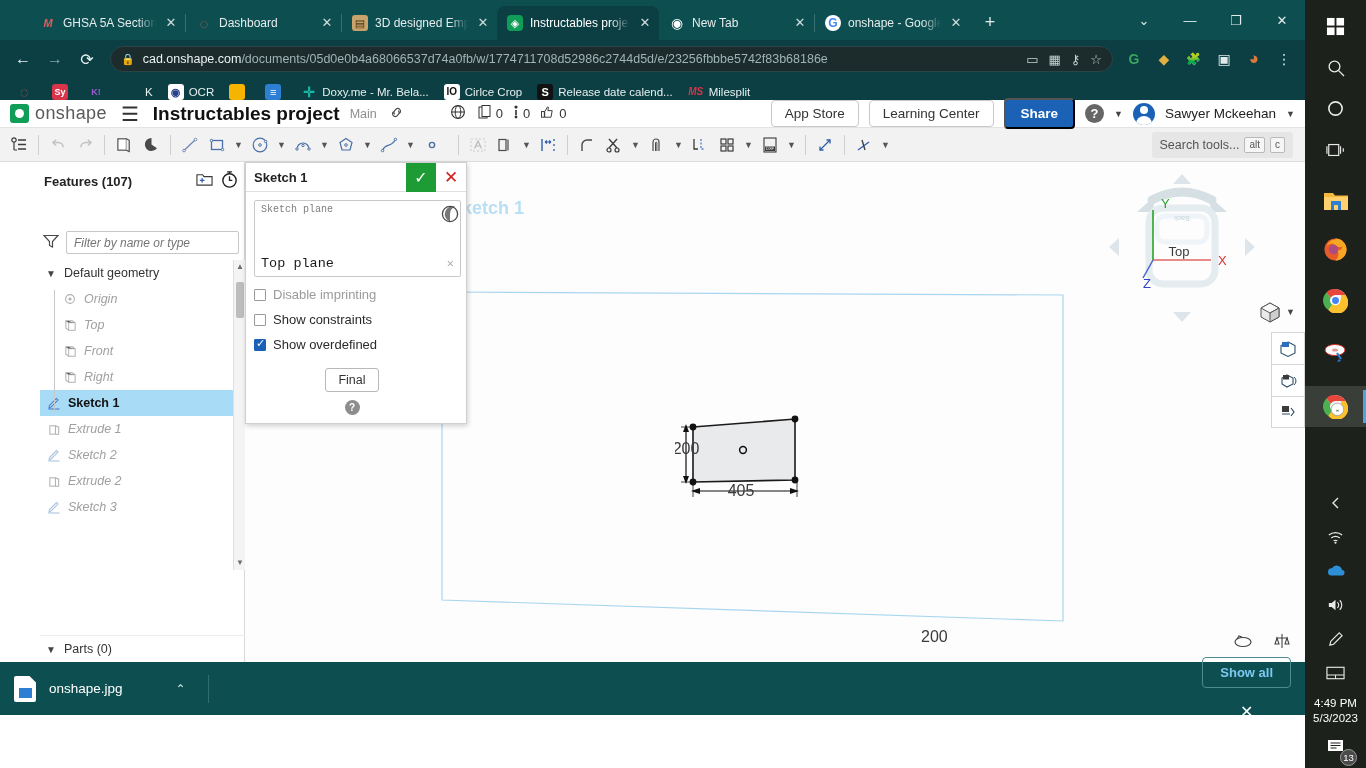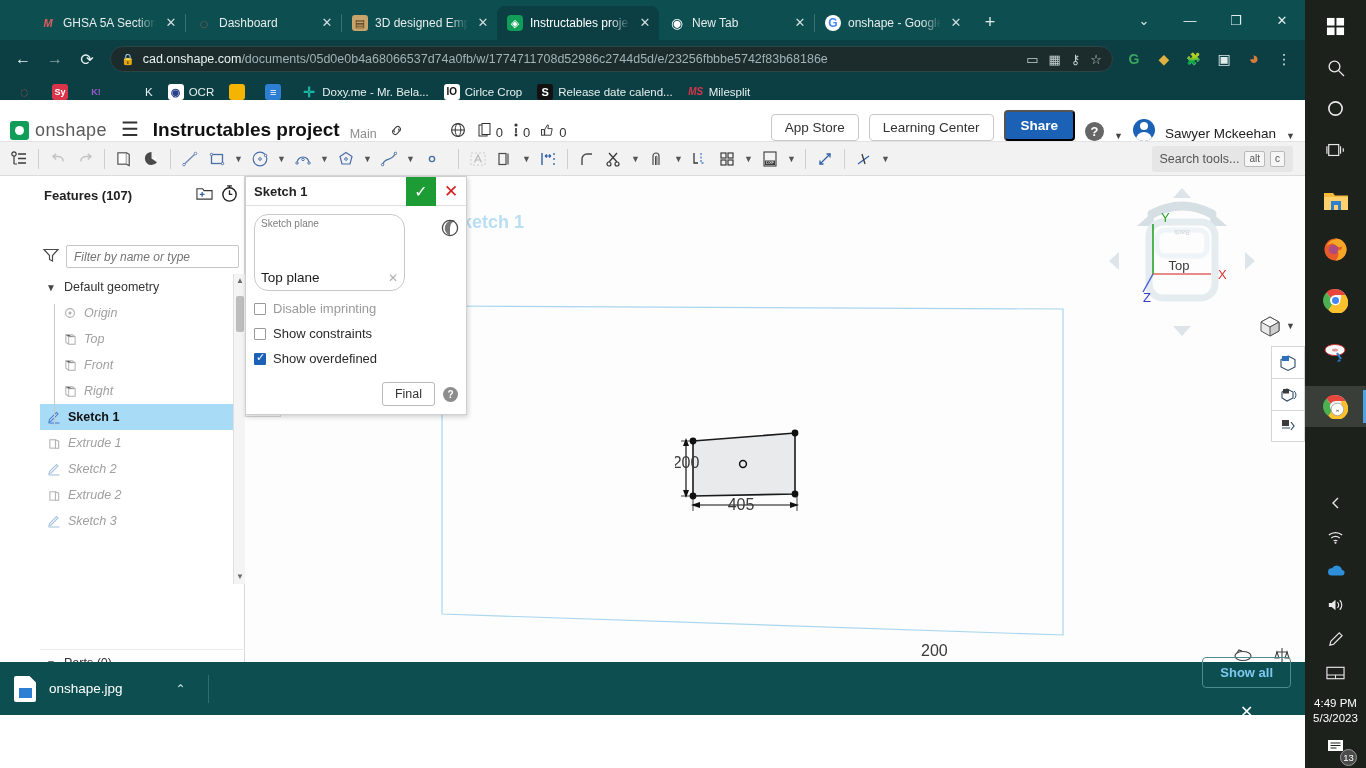--- a/index.html
+++ b/index.html
@@ -104,21 +104,21 @@
     display: flex; align-items: center; justify-content: center;
     font-size: 9px; font-weight: bold; line-height: 1;
   }
 
   
   .app {
     position: absolute; left: 0; top: 100px; width: 1305px; height: 615px;
     background: #ffffff;
   }
   .os-header {
-    height: 42px; display: flex; align-items: flex-end;
+    height: 28px; display: flex; align-items: center;
     padding: 0 10px; gap: 10px; background: #fff;
     border-bottom: 1px solid #e3e3e3;
   }
   .os-logo { display: flex; align-items: center; gap: 6px; }
   .os-logo .mark {
     width: 19px; height: 19px; background: #0f9d58; border-radius: 3px;
     position: relative;
   }
   .os-logo .mark:after {
     content: ""; position: absolute; left: 5px; top: 5px;
@@ -245,42 +245,43 @@
     display: flex; align-items: center; height: 29px;
     border-bottom: 1px solid #e0e0e0;
   }
   .sk-dialog-head .t { flex: 1 1 auto; font-size: 13px; font-weight: bold; color: #222; padding-left: 8px; }
   .sk-ok { width: 30px; height: 29px; background: #1d9b34; color: #fff;
            display: flex; align-items: center; justify-content: center; font-size: 16px; }
   .sk-cancel { width: 30px; height: 29px; color: #d32020;
            display: flex; align-items: center; justify-content: center; font-size: 17px; }
   .sk-body { padding: 8px; position: relative; }
   .sk-field {
-    border: 1px solid #c9c9c9; border-radius: 14px; padding: 3px 6px 5px 6px;
-    width: 151px;
+    border: 1px solid #c9c9c9; border-radius: 2px; padding: 3px 6px 5px 6px;
+    width: 207px;
+    font-family: Liberation Mono, monospace;
   }
   .sk-field .lbl { font-size: 10px; color: #7e7e7e; }
   .sk-field .valrow { display: flex; align-items: center; margin-top: 41px; }
   .sk-field .val { flex: 1 1 auto; font-size: 13.5px; color: #1a1a1a; }
   .sk-field .x { color: #b0b0b0; font-size: 12px; }
   .sk-clock {
     position: absolute; right: 6px; top: 12px; width: 20px; height: 20px;
     color: #4a4a4a;
   }
   .sk-check { display: flex; align-items: center; gap: 7px; margin-top: 10px; font-size: 13px; }
   .sk-check .box {
     width: 12px; height: 12px; border: 1px solid #9b9b9b; background: #fff; border-radius: 1px;
   }
   .sk-check.on .box { background: #1b62b7; border-color: #1b62b7; position: relative; }
   .sk-check.on .box:after {
     content: "✓"; position: absolute; left: 1px; top: -3px; color: #fff; font-size: 11px;
   }
   .sk-check .cl { color: #9a9a9a; }
   .sk-check.on .cl { color: #2a2a2a; }
-  .sk-foot { display: flex; align-items: center; justify-content: flex-end; gap: 8px; padding: 8px 8px 8px 0; }
+  .sk-foot { display: flex; align-items: center; justify-content: flex-end; gap: 8px; padding: 8px 8px 8px 0; flex-direction: column; }
   .btn-final {
     border: 1px solid #b9b9b9; border-radius: 3px; background: #fff;
     font-size: 12.5px; color: #333; padding: 4px 12px;
   }
   .q-circle {
     width: 15px; height: 15px; border-radius: 50%; background: #8d8d8d; color: #fff;
     font-size: 10px; font-weight: bold; display: flex; align-items: center; justify-content: center;
   }
 
   

